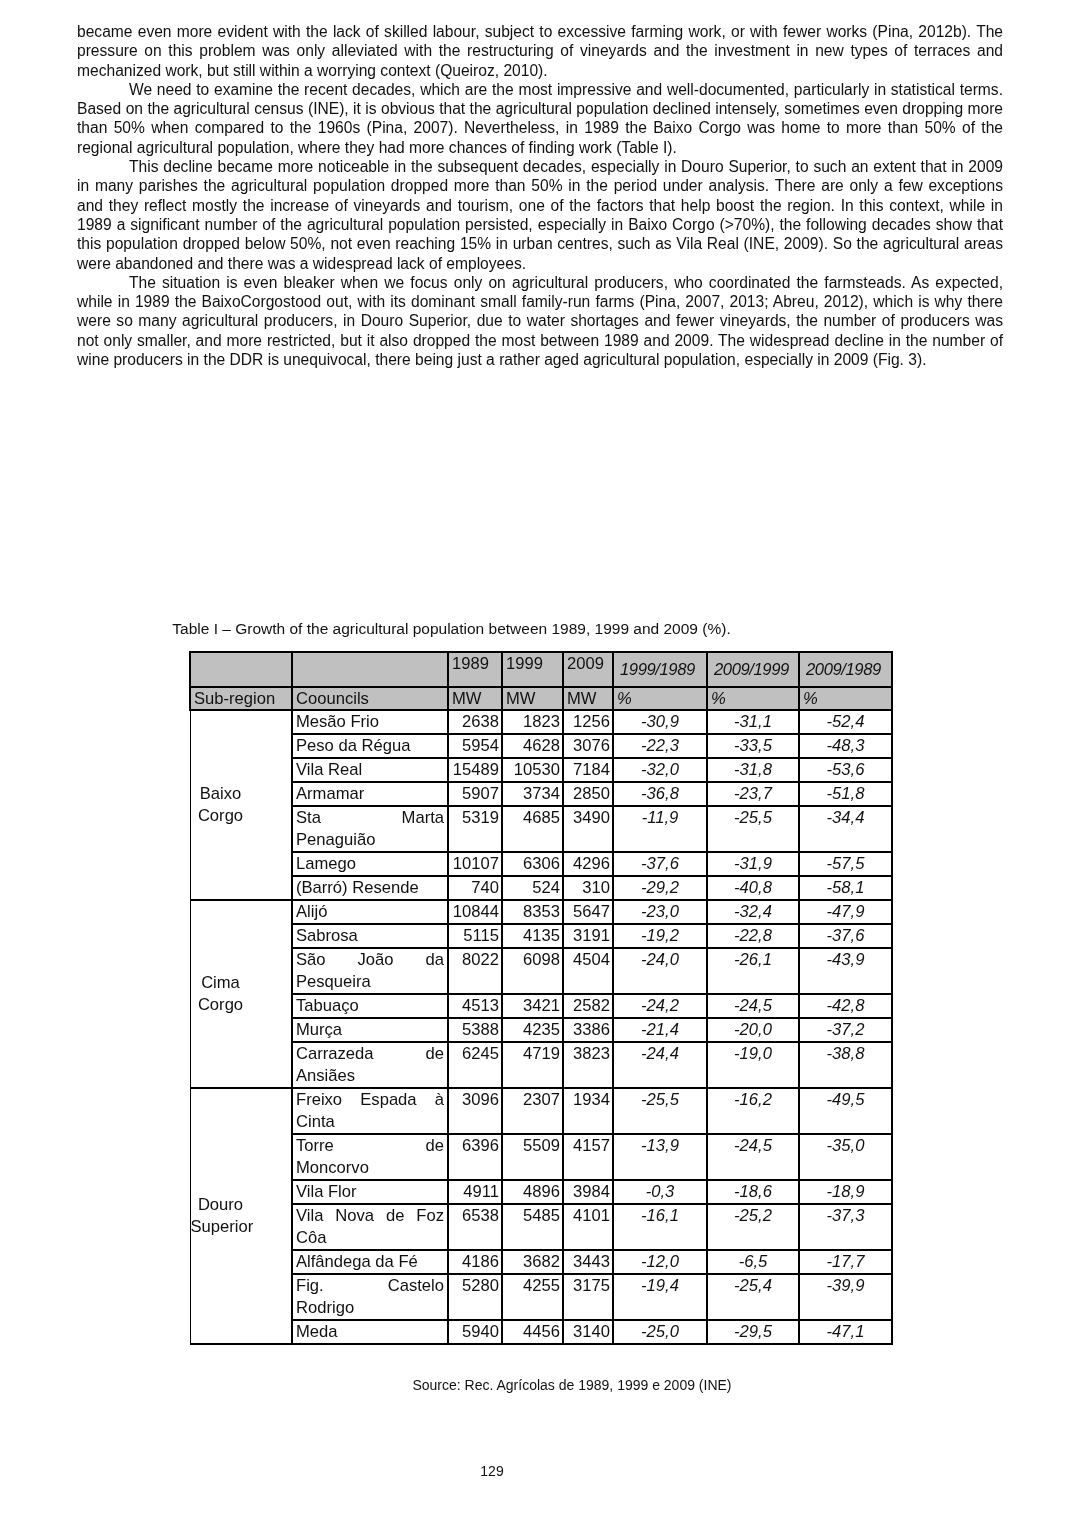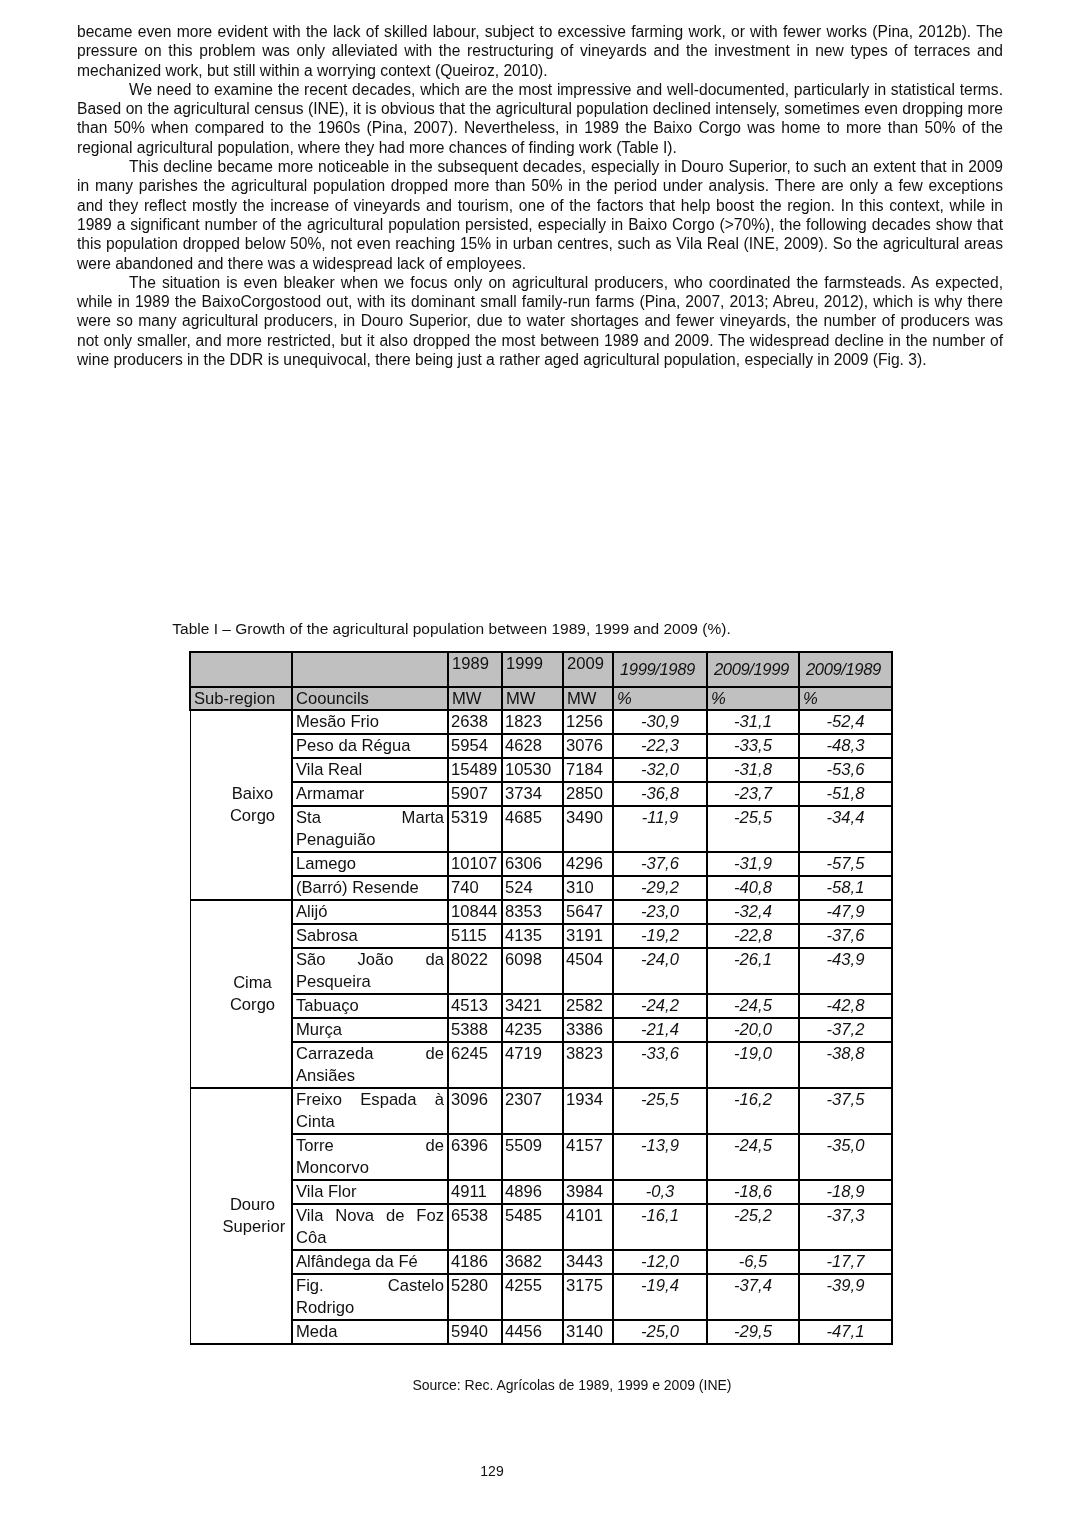--- a/index.html
+++ b/index.html
@@ -8,27 +8,27 @@
   .text-block { position: absolute; left: 77px; top: 22px; width: 926px;
                 font-size: 15.6px; line-height: 19.3px; text-align: justify; }
   .text-block p { margin: 0; }
   .text-block p.indent { text-indent: 52px; }
   .caption { position: absolute; left: 0; width: 903px; top: 620px;
              text-align: center; font-size: 15.5px; }
   table.data { position: absolute; left: 189px; top: 651px; border-collapse: collapse;
                font-size: 16.6px; table-layout: fixed; }
   table.data td { border: 2px solid #000; padding: 0 3px; vertical-align: top;
                   height: 21px; line-height: 21px; white-space: nowrap; overflow: hidden; }
-  table.data td.num { padding: 0 2px; }
+  table.data td.num { text-align: right; padding: 0 2px; }
   table.data td.pct { text-align: center; font-style: italic; }
   table.data tr.hdr td { background: #c0c0c0; text-align: left; }
   table.data tr.hdr td.left { text-align: left; }
   table.data tr.hdr td.it { font-style: italic; letter-spacing: -0.4px; padding: 6px; }
   table.data td.region { border-left: 1px solid #000; vertical-align: middle; padding: 0; }
-  table.data td.region span { display: block; width: 60px; text-align: center; line-height: 22px; padding-left: 32px; }
+  table.data td.region span { display: block; width: 60px; text-align: center; line-height: 22px; }
   table.data td.council { white-space: normal; line-height: 22px; text-align: justify; text-align-last: left; }
   table.data td.council.two { text-align-last: justify; }
   table.data td.council .l2 { display: block; text-align-last: left; }
   .source { position: absolute; left: 0; width: 1080px; top: 1377px; text-align: center;
             font-size: 14px; margin-left: 32px; }
   .page-number { position: absolute; left: 0; width: 984px; top: 1463px; text-align: center;
                  font-size: 14px; }
 </style>
 </head>
 <body>
@@ -188,36 +188,36 @@
         <td class="num">3386</td>
         <td class="pct">-21,4</td>
         <td class="pct">-20,0</td>
         <td class="pct">-37,2</td>
       </tr>
       <tr>
         <td class="council two"><span>Carrazeda de</span><span class="l2">Ansiães</span></td>
         <td class="num">6245</td>
         <td class="num">4719</td>
         <td class="num">3823</td>
-        <td class="pct">-33,6</td>
+        <td class="pct">-24,4</td>
         <td class="pct">-19,0</td>
         <td class="pct">-38,8</td>
       </tr>
       <tr>
         <td class="region" rowspan="7">
           <span>Douro</span>
           <span>Superior</span>
         </td>
         <td class="council two"><span>Freixo Espada à</span><span class="l2">Cinta</span></td>
         <td class="num">3096</td>
         <td class="num">2307</td>
         <td class="num">1934</td>
         <td class="pct">-25,5</td>
         <td class="pct">-16,2</td>
-        <td class="pct">-37,5</td>
+        <td class="pct">-49,5</td>
       </tr>
       <tr>
         <td class="council two"><span>Torre de</span><span class="l2">Moncorvo</span></td>
         <td class="num">6396</td>
         <td class="num">5509</td>
         <td class="num">4157</td>
         <td class="pct">-13,9</td>
         <td class="pct">-24,5</td>
         <td class="pct">-35,0</td>
       </tr>
@@ -247,21 +247,21 @@
         <td class="pct">-12,0</td>
         <td class="pct">-6,5</td>
         <td class="pct">-17,7</td>
       </tr>
       <tr>
         <td class="council two"><span>Fig. Castelo</span><span class="l2">Rodrigo</span></td>
         <td class="num">5280</td>
         <td class="num">4255</td>
         <td class="num">3175</td>
         <td class="pct">-19,4</td>
-        <td class="pct">-37,4</td>
+        <td class="pct">-25,4</td>
         <td class="pct">-39,9</td>
       </tr>
       <tr>
         <td class="council"><span>Meda</span></td>
         <td class="num">5940</td>
         <td class="num">4456</td>
         <td class="num">3140</td>
         <td class="pct">-25,0</td>
         <td class="pct">-29,5</td>
         <td class="pct">-47,1</td>

